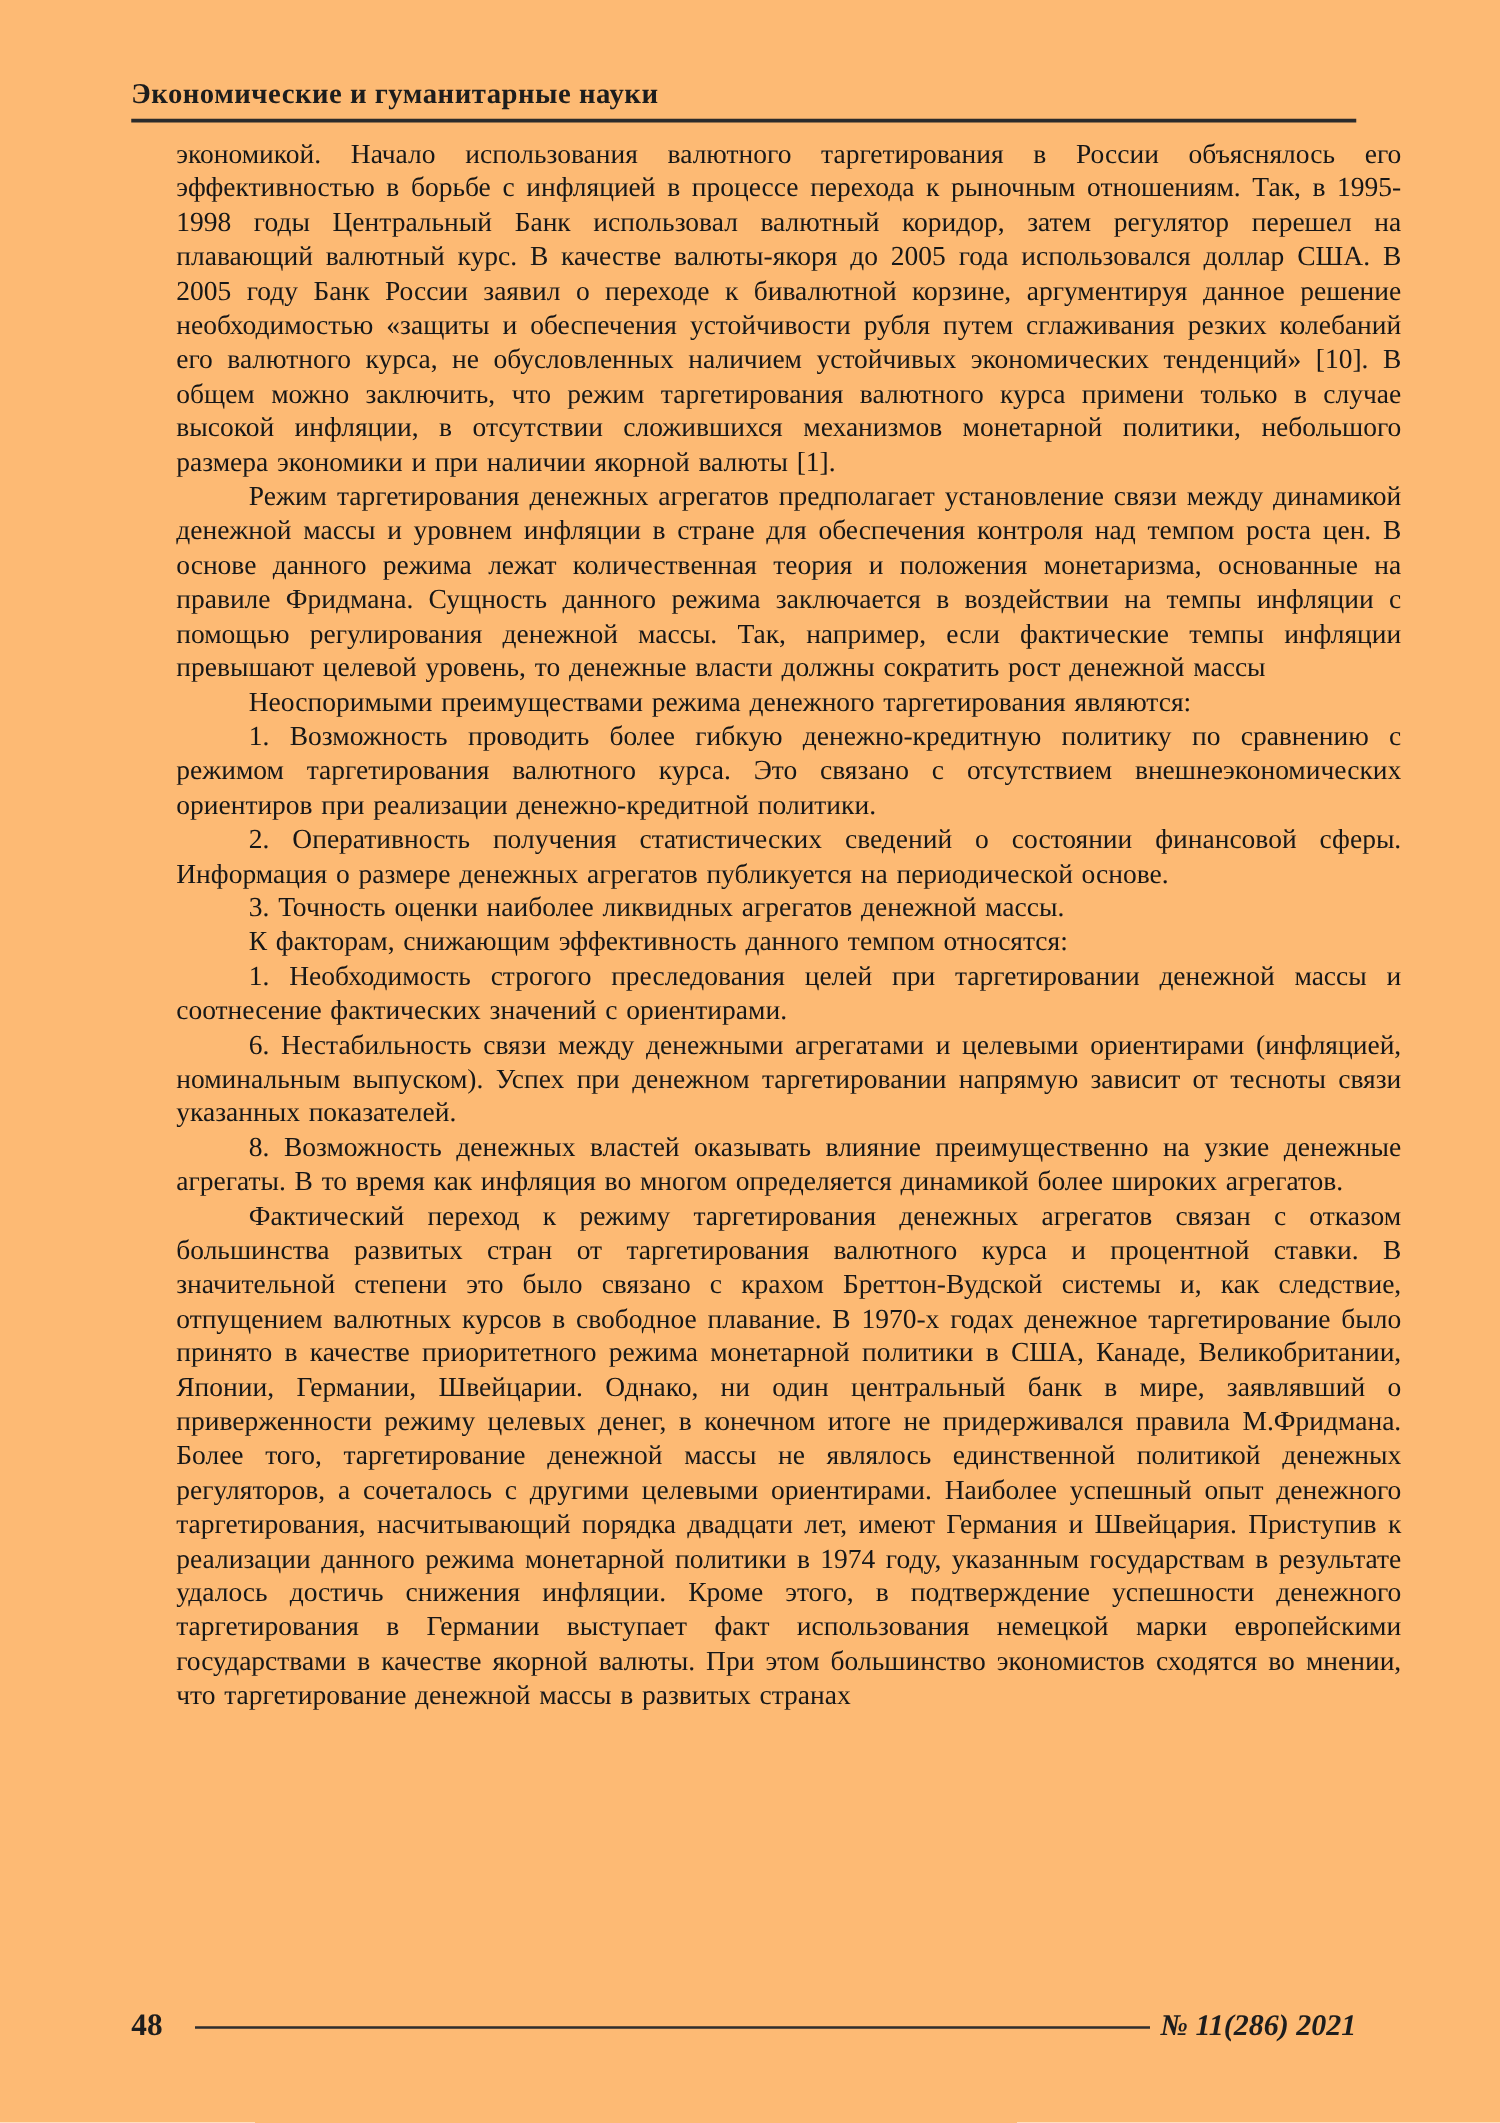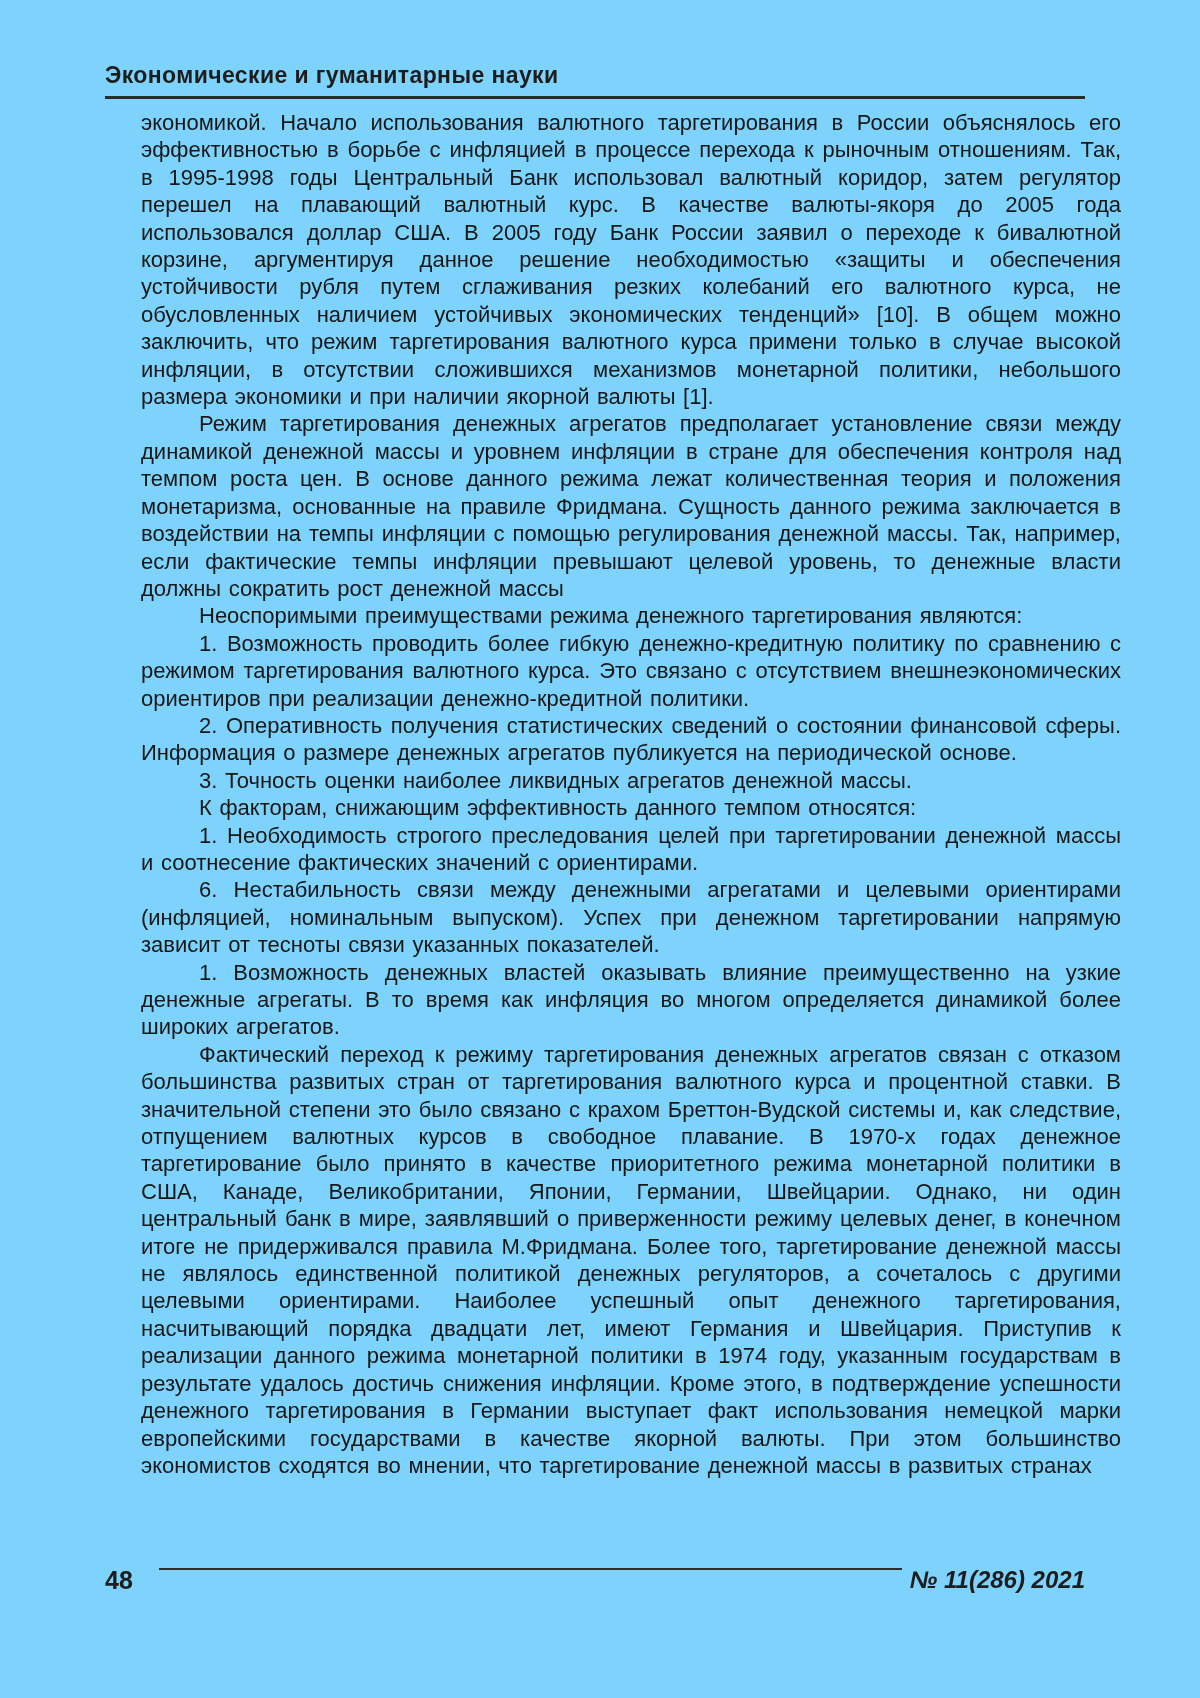--- a/index.html
+++ b/index.html
@@ -4,22 +4,22 @@
 <style>
   html, body {
     margin: 0;
     padding: 0;
     background: #ffffff;
   }
   .page {
     position: relative;
     width: 1200px;
     height: 1698px;
-    background: #7dd3fc;
-    font-family: Liberation Sans, sans-serif;
+    background: #fdba74;
+    font-family: Liberation Serif, serif;
     color: #191919;
     overflow: hidden;
   }
   
   .running-head {
     position: absolute;
     left: 105px;
     top: 62px;
     width: 980px;
     padding-bottom: 7px;
@@ -48,24 +48,25 @@
     word-spacing: 1.5px;
     color: #171717;
   }
   .para.indent {
     text-indent: 58px;
   }
   
   .page-footer {
     position: absolute;
     left: 105px;
-    top: 1566px;
+    top: 1602px;
     width: 980px;
     height: 38px;
     display: flex;
+    align-items: center;
   }
   .page-num {
     font-size: 25px;
     font-weight: bold;
     color: #1d1d1d;
     flex: 0 0 auto;
   }
   .footer-rule {
     flex: 1 1 auto;
     height: 0;
@@ -95,21 +96,21 @@
   <main class="article-body">
       <p class="para">экономикой. Начало использования валютного таргетирования в России объяснялось его эффективностью в борьбе с инфляцией в процессе перехода к рыночным отношениям. Так, в 1995-1998 годы Центральный Банк использовал валютный коридор, затем регулятор перешел на плавающий валютный курс. В качестве валюты-якоря до 2005 года использовался доллар США. В 2005 году Банк России заявил о переходе к бивалютной корзине, аргументируя данное решение необходимостью «защиты и обеспечения устойчивости рубля путем сглаживания резких колебаний его валютного курса, не обусловленных наличием устойчивых экономических тенденций» [10]. В общем можно заключить, что режим таргетирования валютного курса примени только в случае высокой инфляции, в отсутствии сложившихся механизмов монетарной политики, небольшого размера экономики и при наличии якорной валюты [1].</p>
       <p class="para indent">Режим таргетирования денежных агрегатов предполагает установление связи между динамикой денежной массы и уровнем инфляции в стране для обеспечения контроля над темпом роста цен. В основе данного режима лежат количественная теория и положения монетаризма, основанные на правиле Фридмана. Сущность данного режима заключается в воздействии на темпы инфляции с помощью регулирования денежной массы. Так, например, если фактические темпы инфляции превышают целевой уровень, то денежные власти должны сократить рост денежной массы</p>
       <p class="para indent">Неоспоримыми преимуществами режима денежного таргетирования являются:</p>
       <p class="para indent">1.  Возможность проводить более гибкую денежно-кредитную политику по сравнению с режимом таргетирования валютного курса. Это связано с отсутствием внешнеэкономических ориентиров при реализации денежно-кредитной политики.</p>
       <p class="para indent">2. Оперативность получения статистических сведений о состоянии финансовой сферы. Информация о размере денежных агрегатов публикуется на периодической основе.</p>
       <p class="para indent">3.  Точность оценки наиболее ликвидных агрегатов денежной массы.</p>
       <p class="para indent">К факторам, снижающим эффективность данного темпом относятся:</p>
       <p class="para indent">1. Необходимость строгого преследования целей при таргетировании денежной массы и соотнесение фактических значений с ориентирами.</p>
       <p class="para indent">6. Нестабильность связи между денежными агрегатами и целевыми ориентирами (инфляцией, номинальным выпуском). Успех при денежном таргетировании напрямую зависит от тесноты связи указанных показателей.</p>
-      <p class="para indent">1. Возможность денежных властей оказывать влияние преимущественно на узкие денежные агрегаты. В то время как инфляция во многом определяется динамикой более широких агрегатов.</p>
+      <p class="para indent">8. Возможность денежных властей оказывать влияние преимущественно на узкие денежные агрегаты. В то время как инфляция во многом определяется динамикой более широких агрегатов.</p>
       <p class="para indent">Фактический переход к режиму таргетирования денежных агрегатов связан с отказом большинства развитых стран  от таргетирования валютного курса и процентной ставки. В значительной степени это было связано с крахом Бреттон-Вудской системы и, как следствие, отпущением валютных курсов в свободное плавание. В 1970-х годах денежное таргетирование было принято в качестве приоритетного режима монетарной политики в США, Канаде, Великобритании, Японии, Германии, Швейцарии. Однако, ни один центральный банк в мире, заявлявший о приверженности режиму целевых денег, в конечном итоге не придерживался правила М.Фридмана. Более того, таргетирование денежной массы не являлось единственной политикой денежных регуляторов, а сочеталось с другими целевыми ориентирами. Наиболее успешный опыт денежного таргетирования, насчитывающий порядка двадцати лет, имеют Германия и Швейцария. Приступив к реализации данного режима монетарной политики в 1974 году, указанным государствам в результате удалось достичь снижения инфляции. Кроме этого, в подтверждение успешности денежного таргетирования в Германии выступает факт использования немецкой марки европейскими государствами в качестве якорной валюты. При этом большинство экономистов сходятся во мнении, что таргетирование денежной массы в развитых странах</p>
     </main>
 
   <footer class="page-footer">
     <span class="page-num">48</span>
     <span class="footer-rule"></span>
     <span class="issue">№ 11(286) 2021</span>
   </footer>
 
 </div>

